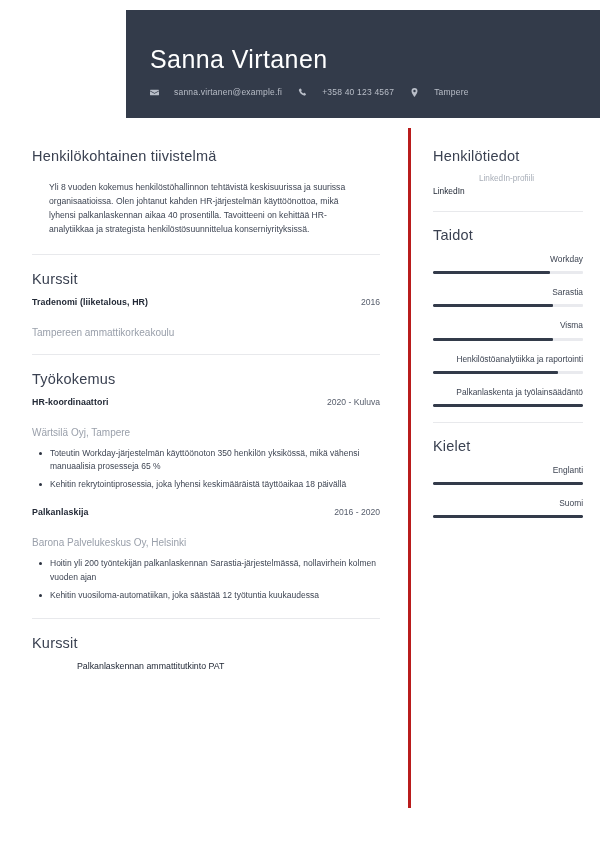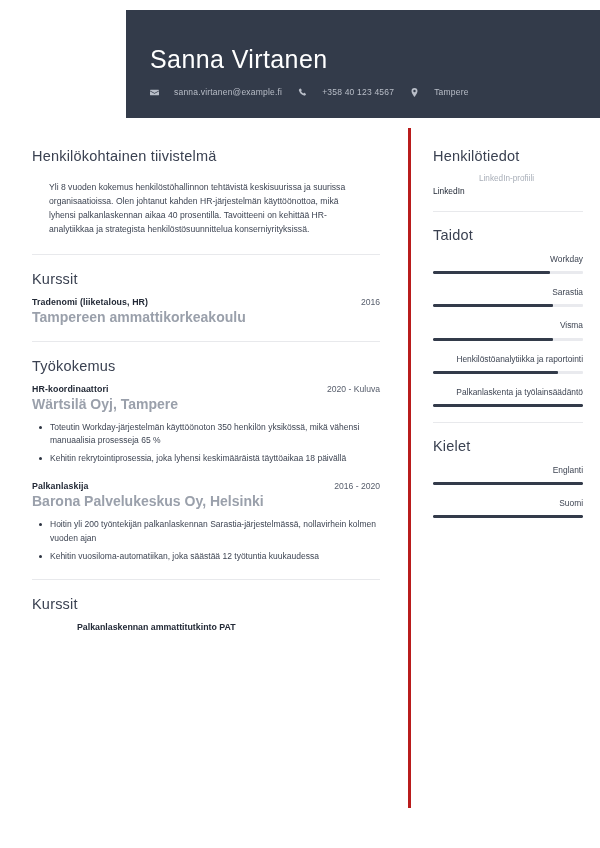--- a/index.html
+++ b/index.html
@@ -120,24 +120,23 @@
     color: #232a37;
     letter-spacing: 0.1px;
   }
   .entry-date {
     font-size: 8.6px;
     color: #565d6b;
     white-space: nowrap;
     padding-left: 10px;
   }
   .entry-sub {
-    font-size: 14px;
+    font-size: 10px;
     color: #9aa0ab;
-    margin-top: 2px;
-    font-weight: bold;
+    margin-top: 20px;
   }
   ul.bullets {
     margin: 9px 0 0 0;
     padding-left: 18px;
     list-style: none;
   }
   ul.bullets li {
     font-size: 8.5px;
     line-height: 1.6;
     color: #3e4553;
@@ -150,21 +149,21 @@
     left: -11px;
     top: 5px;
     width: 3px;
     height: 3px;
     border-radius: 50%;
     background: #2b3240;
   }
   .job-block { margin-top: 16px; }
   .course-title {
     font-size: 8.8px;
-    font-weight: bold;
+    font-weight: normal;
     color: #232a37;
     padding-left: 45px;
   }
 
   
   .detail-label {
     font-size: 8.2px;
     color: #a8aeb8;
     margin-bottom: 3px;
     padding-left: 46px;

